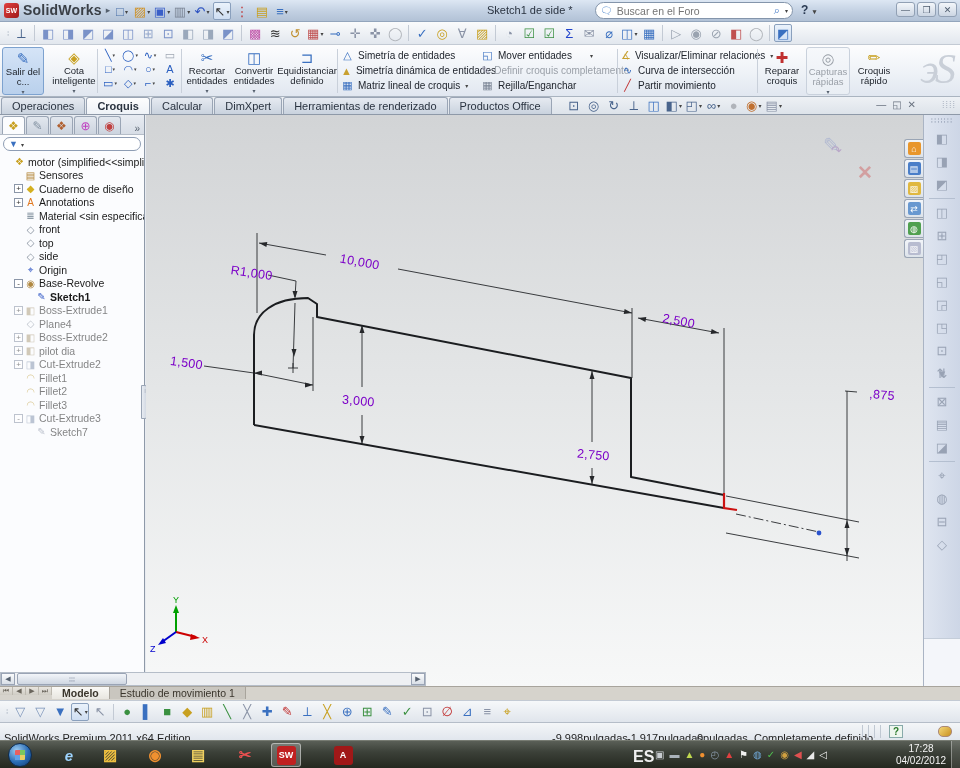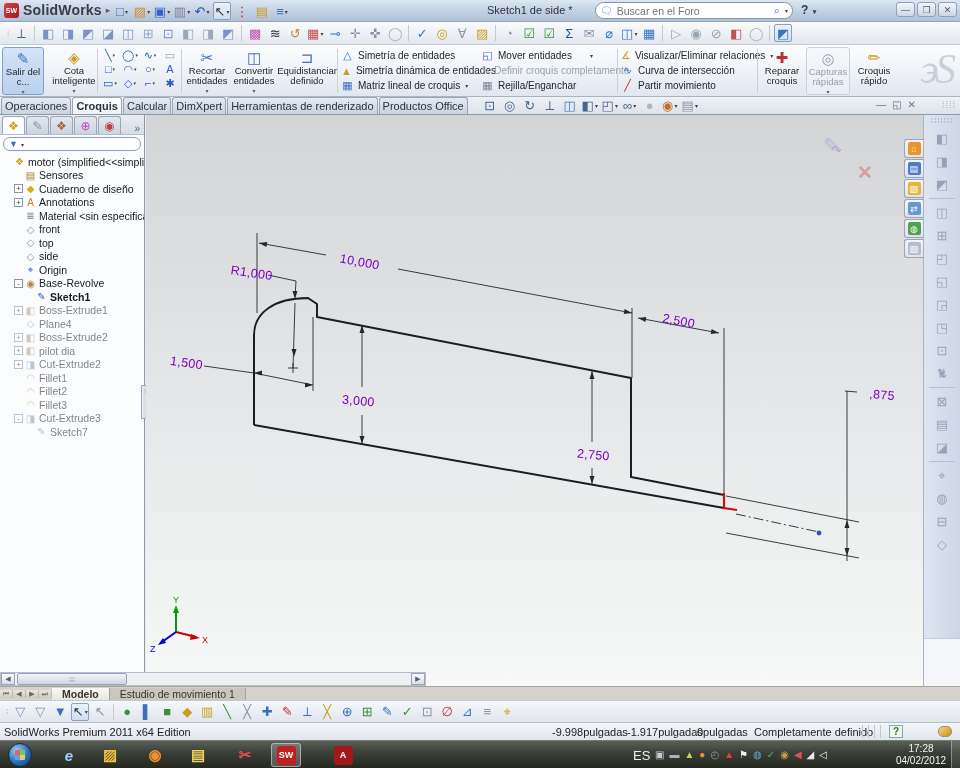--- a/index.html
+++ b/index.html
@@ -58,21 +58,21 @@
   .ribcol { position:absolute; top:3px; font-size:10px; color:#21262e; }
   .ribrow { display:flex; align-items:center; height:15px; gap:4px; white-space:nowrap; }
   .ribrow .ric { font-size:11px; width:13px; text-align:center; }
   .ribrow.dim { color:#9aa0a8; }
   .ds-logo { position:absolute; right:6px; top:0px; font-size:42px; font-style:italic; color:#c9cfd8;
     font-family:"Liberation Serif",serif; letter-spacing:-2px; }
 
   
   .tabrow { position:absolute; left:0; top:97px; width:960px; height:18px;
     background:linear-gradient(#eef1f5,#dde3ea); border-bottom:1px solid #8e99a8; display:flex; align-items:flex-end; }
-  .rtab { height:17px; padding:0 3px; margin-left:1px; font-size:11px; display:flex; align-items:center;
+  .rtab { height:17px; padding:0 10px; margin-left:1px; font-size:11px; display:flex; align-items:center;
     background:linear-gradient(#e6eaf1,#c9d2de); border:1px solid #9aa5b5; border-bottom:none;
     border-radius:3px 3px 0 0; color:#2a3340; }
   .rtab.active { background:linear-gradient(#fdfdfe,#eef2f7); font-weight:bold; }
   .headsup { display:flex; align-items:center; margin-left:12px; height:17px; }
   .doc-controls { position:absolute; right:44px; top:2px; display:flex; gap:6px; color:#6a7380; font-size:10px; }
   .tp-grip { position:absolute; right:4px; top:3px; color:#a7b0be; font-size:9px; letter-spacing:1px; }
 
   
   .main { position:absolute; left:0; top:115px; width:960px; height:571px; }
 
@@ -129,53 +129,53 @@
   
   .hscroll { position:absolute; left:0; top:672px; width:426px; height:14px; background:#eef0f3;
     border:1px solid #b5bdc8; display:flex; align-items:center; }
   .hs-btn { width:14px; height:12px; background:linear-gradient(#fafbfc,#d9dfe7); border:1px solid #9aa4b5;
     color:#55606e; font-size:7px; display:flex; align-items:center; justify-content:center; }
   .hs-thumb { width:110px; height:12px; margin-left:2px; background:linear-gradient(#f2f5f9,#cfd7e2);
     border:1px solid #9aa4b5; border-radius:2px; color:#8a93a6; font-size:7px; text-align:center; line-height:11px; }
   .hs-track { flex:1; }
 
   .model-tabrow { position:absolute; left:0; top:686px; width:960px; height:14px; background:#d6d3cc;
-    border-top:1px solid #a8a49c; display:flex; align-items:center; }
+    border-top:1px solid #a8a49c; display:flex; align-items:flex-start; }
   .mt-nav { width:13px; display:flex; align-items:center; justify-content:center; font-size:7px; color:#6a655c;
     border-right:1px solid #bdb9b0; background:linear-gradient(#e8e5df,#cfccc4); }
   .mtab { padding:0 10px; display:flex; align-items:center; font-size:10.5px; color:#3a352c;
     background:#c9c6bf; border-right:1px solid #a8a49c; }
   .mtab.active { background:linear-gradient(#faf9f6,#e8e6e0); font-weight:bold; }
 
   .bottom-toolbar { position:absolute; left:0; top:700px; width:960px; height:22px;
     background:linear-gradient(#f6f8fa,#e0e5ec); border-top:1px solid #c3cad4; display:flex; align-items:center; padding-left:3px; }
 
   .statusbar { position:absolute; left:0; top:722px; width:960px; height:18px;
     background:linear-gradient(#f4f6f8,#e1e6ed); border-top:1px solid #b5bdc8; font-size:11px; color:#222; }
-  .sb-item { position:absolute; top:3px; }
+  .sb-item { position:absolute; top:9px; }
   .sb-sep { position:absolute; top:2px; width:1px; height:13px; background:#c0c8d2; }
   .sb-help { position:absolute; left:889px; top:2px; width:14px; height:13px; border:1px solid #8aa;
     background:#eef6ee; color:#2a7a2a; font-size:10px; font-weight:bold; text-align:center; line-height:12px; }
   .sb-gold { position:absolute; left:938px; top:3px; width:14px; height:11px; border-radius:5px;
     background:linear-gradient(135deg,#f5d878,#c89built?); background:linear-gradient(135deg,#f5d878,#c89020); border:1px solid #a87; }
 
   
   .taskbar { position:absolute; left:0; top:740px; width:960px; height:28px;
     background:linear-gradient(180deg,#5a5f57 0%,#3c4139 40%,#24281f 100%); border-top:1px solid #777b72; }
   .orb { position:absolute; left:8px; top:2px; width:24px; height:24px; border-radius:50%;
     background:radial-gradient(circle at 35% 30%,#9ecdf2,#2a6cb4 55%,#123a6e); border:1px solid #0e2c50;
     display:flex; align-items:center; justify-content:center; }
   .orbgrid { width:10px; height:10px; display:grid; grid-template-columns:5px 5px; grid-template-rows:5px 5px; }
   .orbgrid i { display:block; }
   .tapp { position:absolute; top:2px; width:30px; height:24px; display:flex; align-items:center; justify-content:center;
     border-radius:3px; font-size:15px; font-weight:bold; }
   .tapp.active { background:rgba(255,255,255,.22); border:1px solid rgba(255,255,255,.45); }
   .tapp .tile { width:19px; height:19px; border-radius:3px; display:flex; align-items:center; justify-content:center;
     font-size:9px; color:#fff; font-weight:bold; }
-  .tray-lang { position:absolute; left:633px; top:7px; color:#f0f0f0; font-size:13px; }
+  .tray-lang { position:absolute; left:633px; top:7px; color:#f0f0f0; font-size:16px;font-weight:bold; }
   .tray { position:absolute; left:655px; top:7px; display:flex; gap:5px; align-items:center; }
   .tray span { font-size:10px; line-height:13px; }
   .clock { position:absolute; left:893px; top:2px; width:56px; text-align:center; color:#f4f4f4;
     font-size:10px; line-height:12px; }
   .sliver { position:absolute; right:0; top:0; width:9px; height:28px; background:rgba(255,255,255,.10);
     border-left:1px solid rgba(255,255,255,.35); }
 </style>
 </head>
 <body>
 

